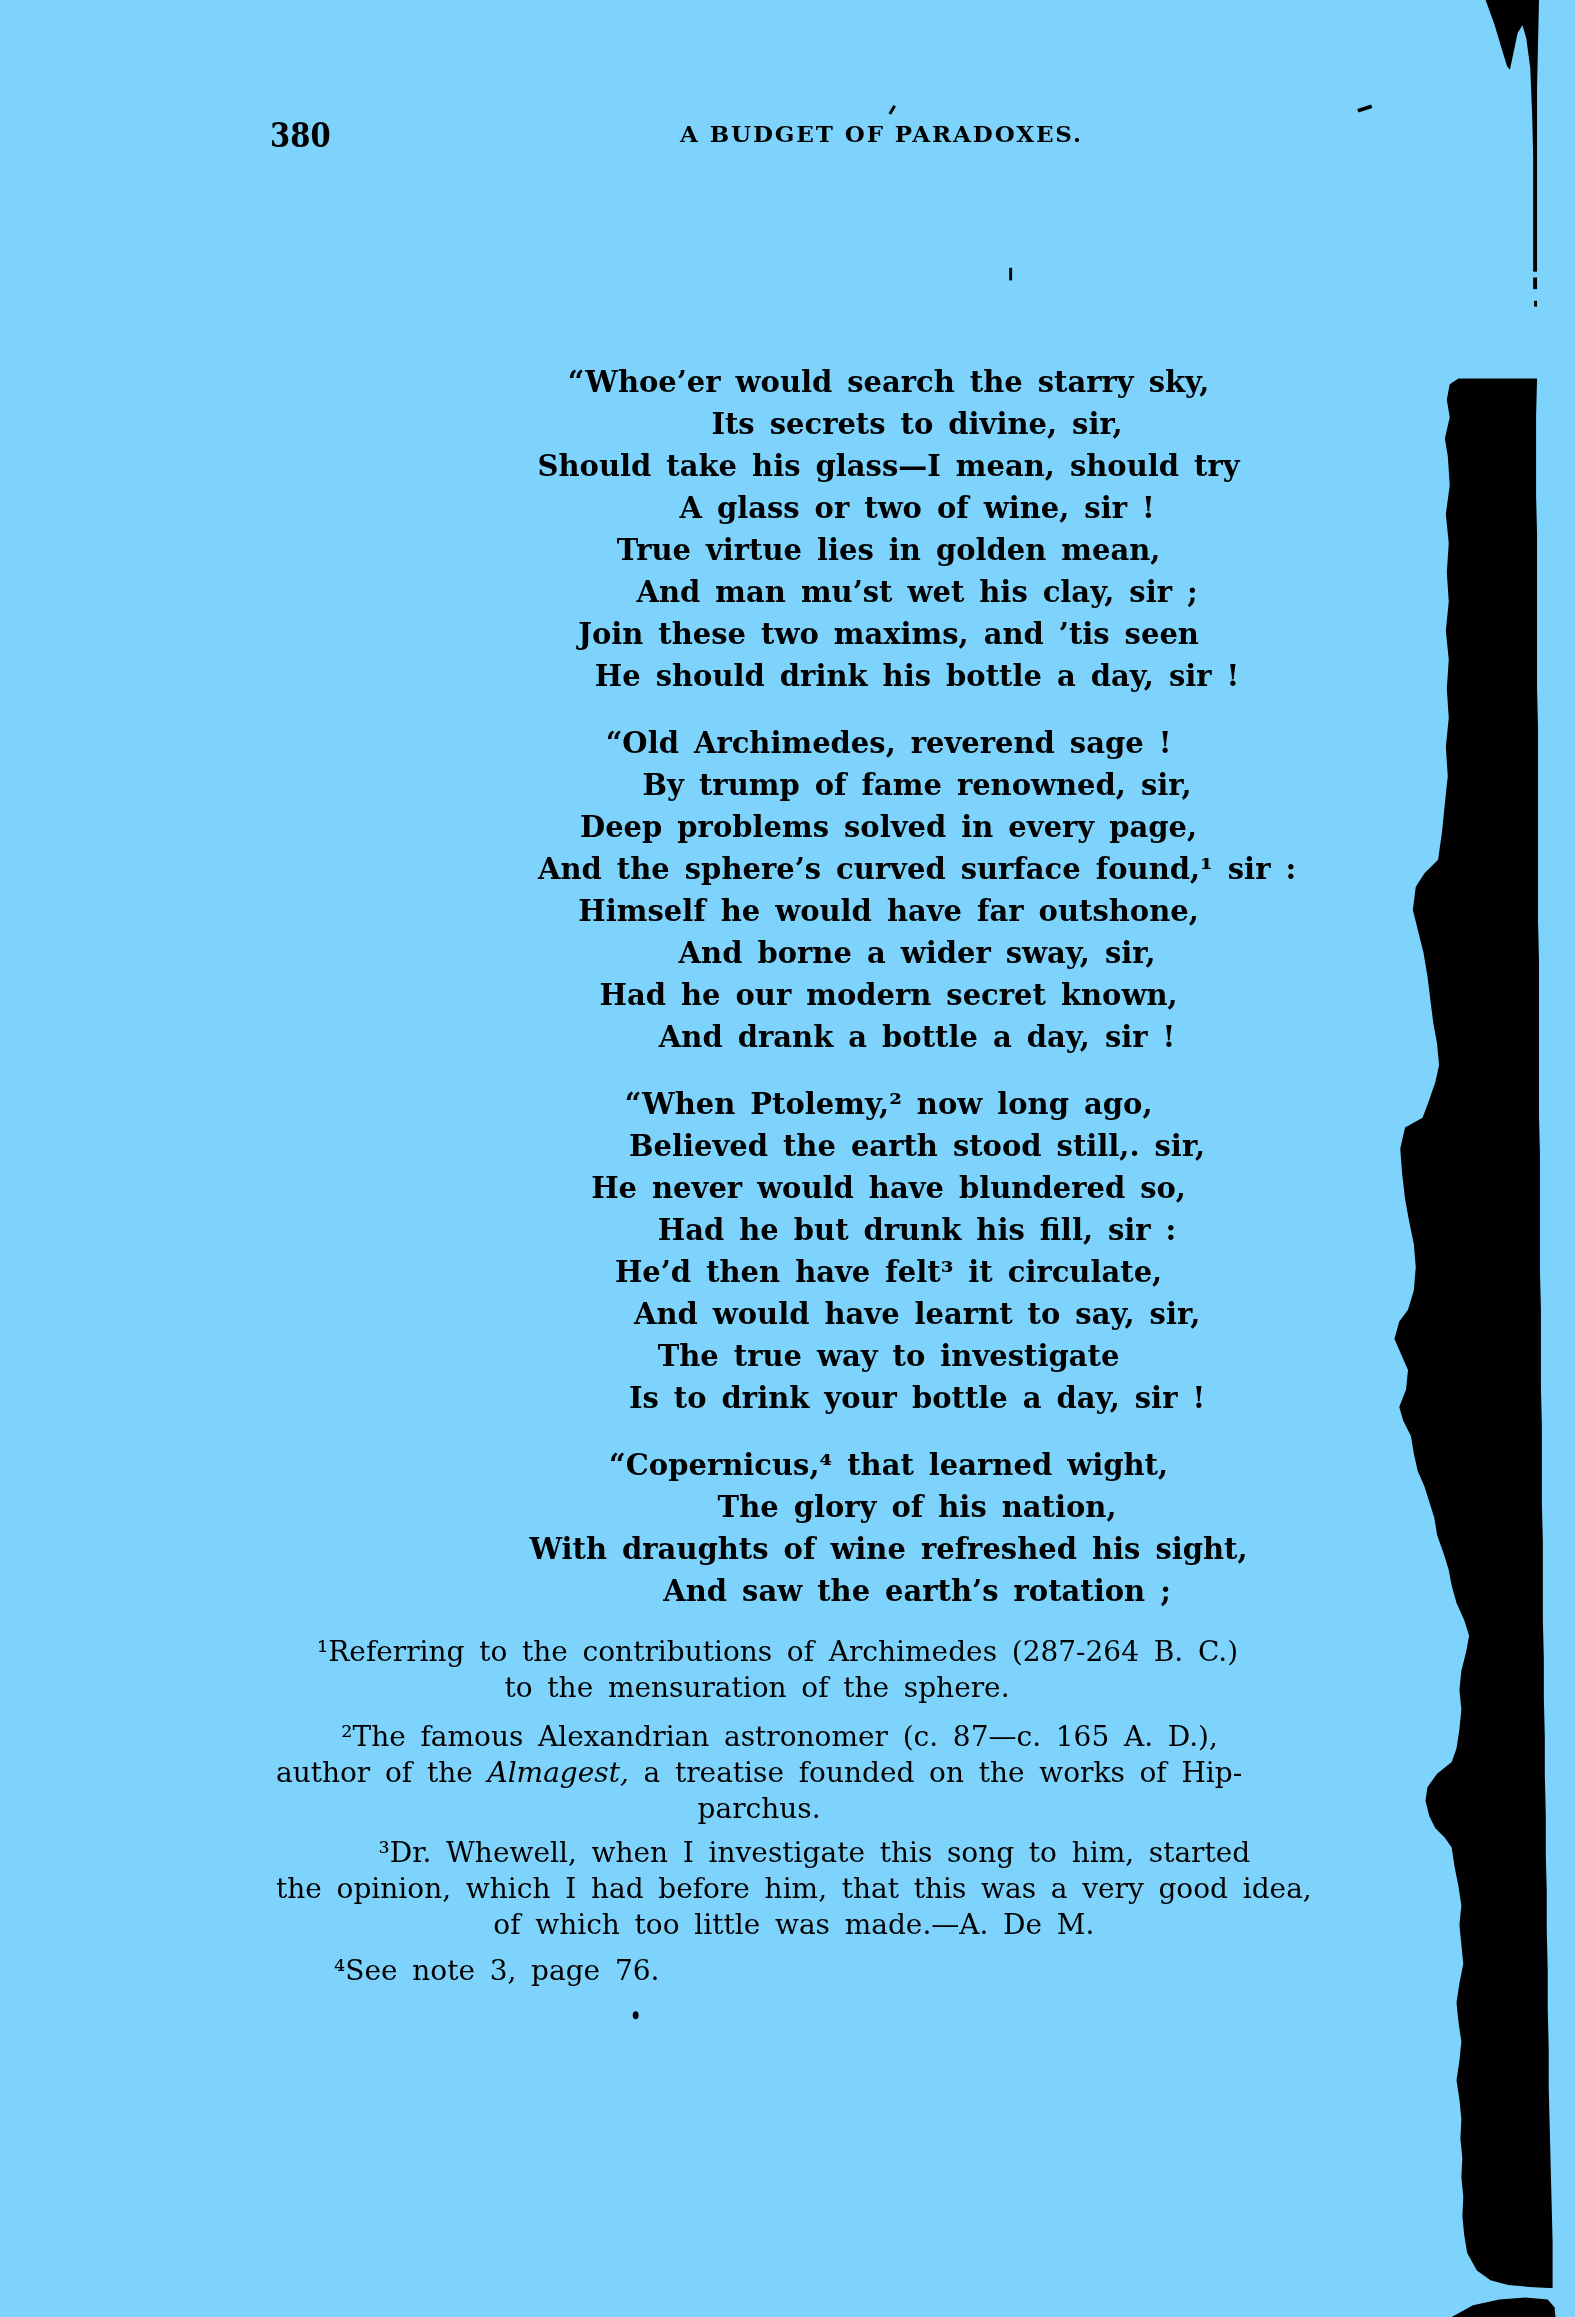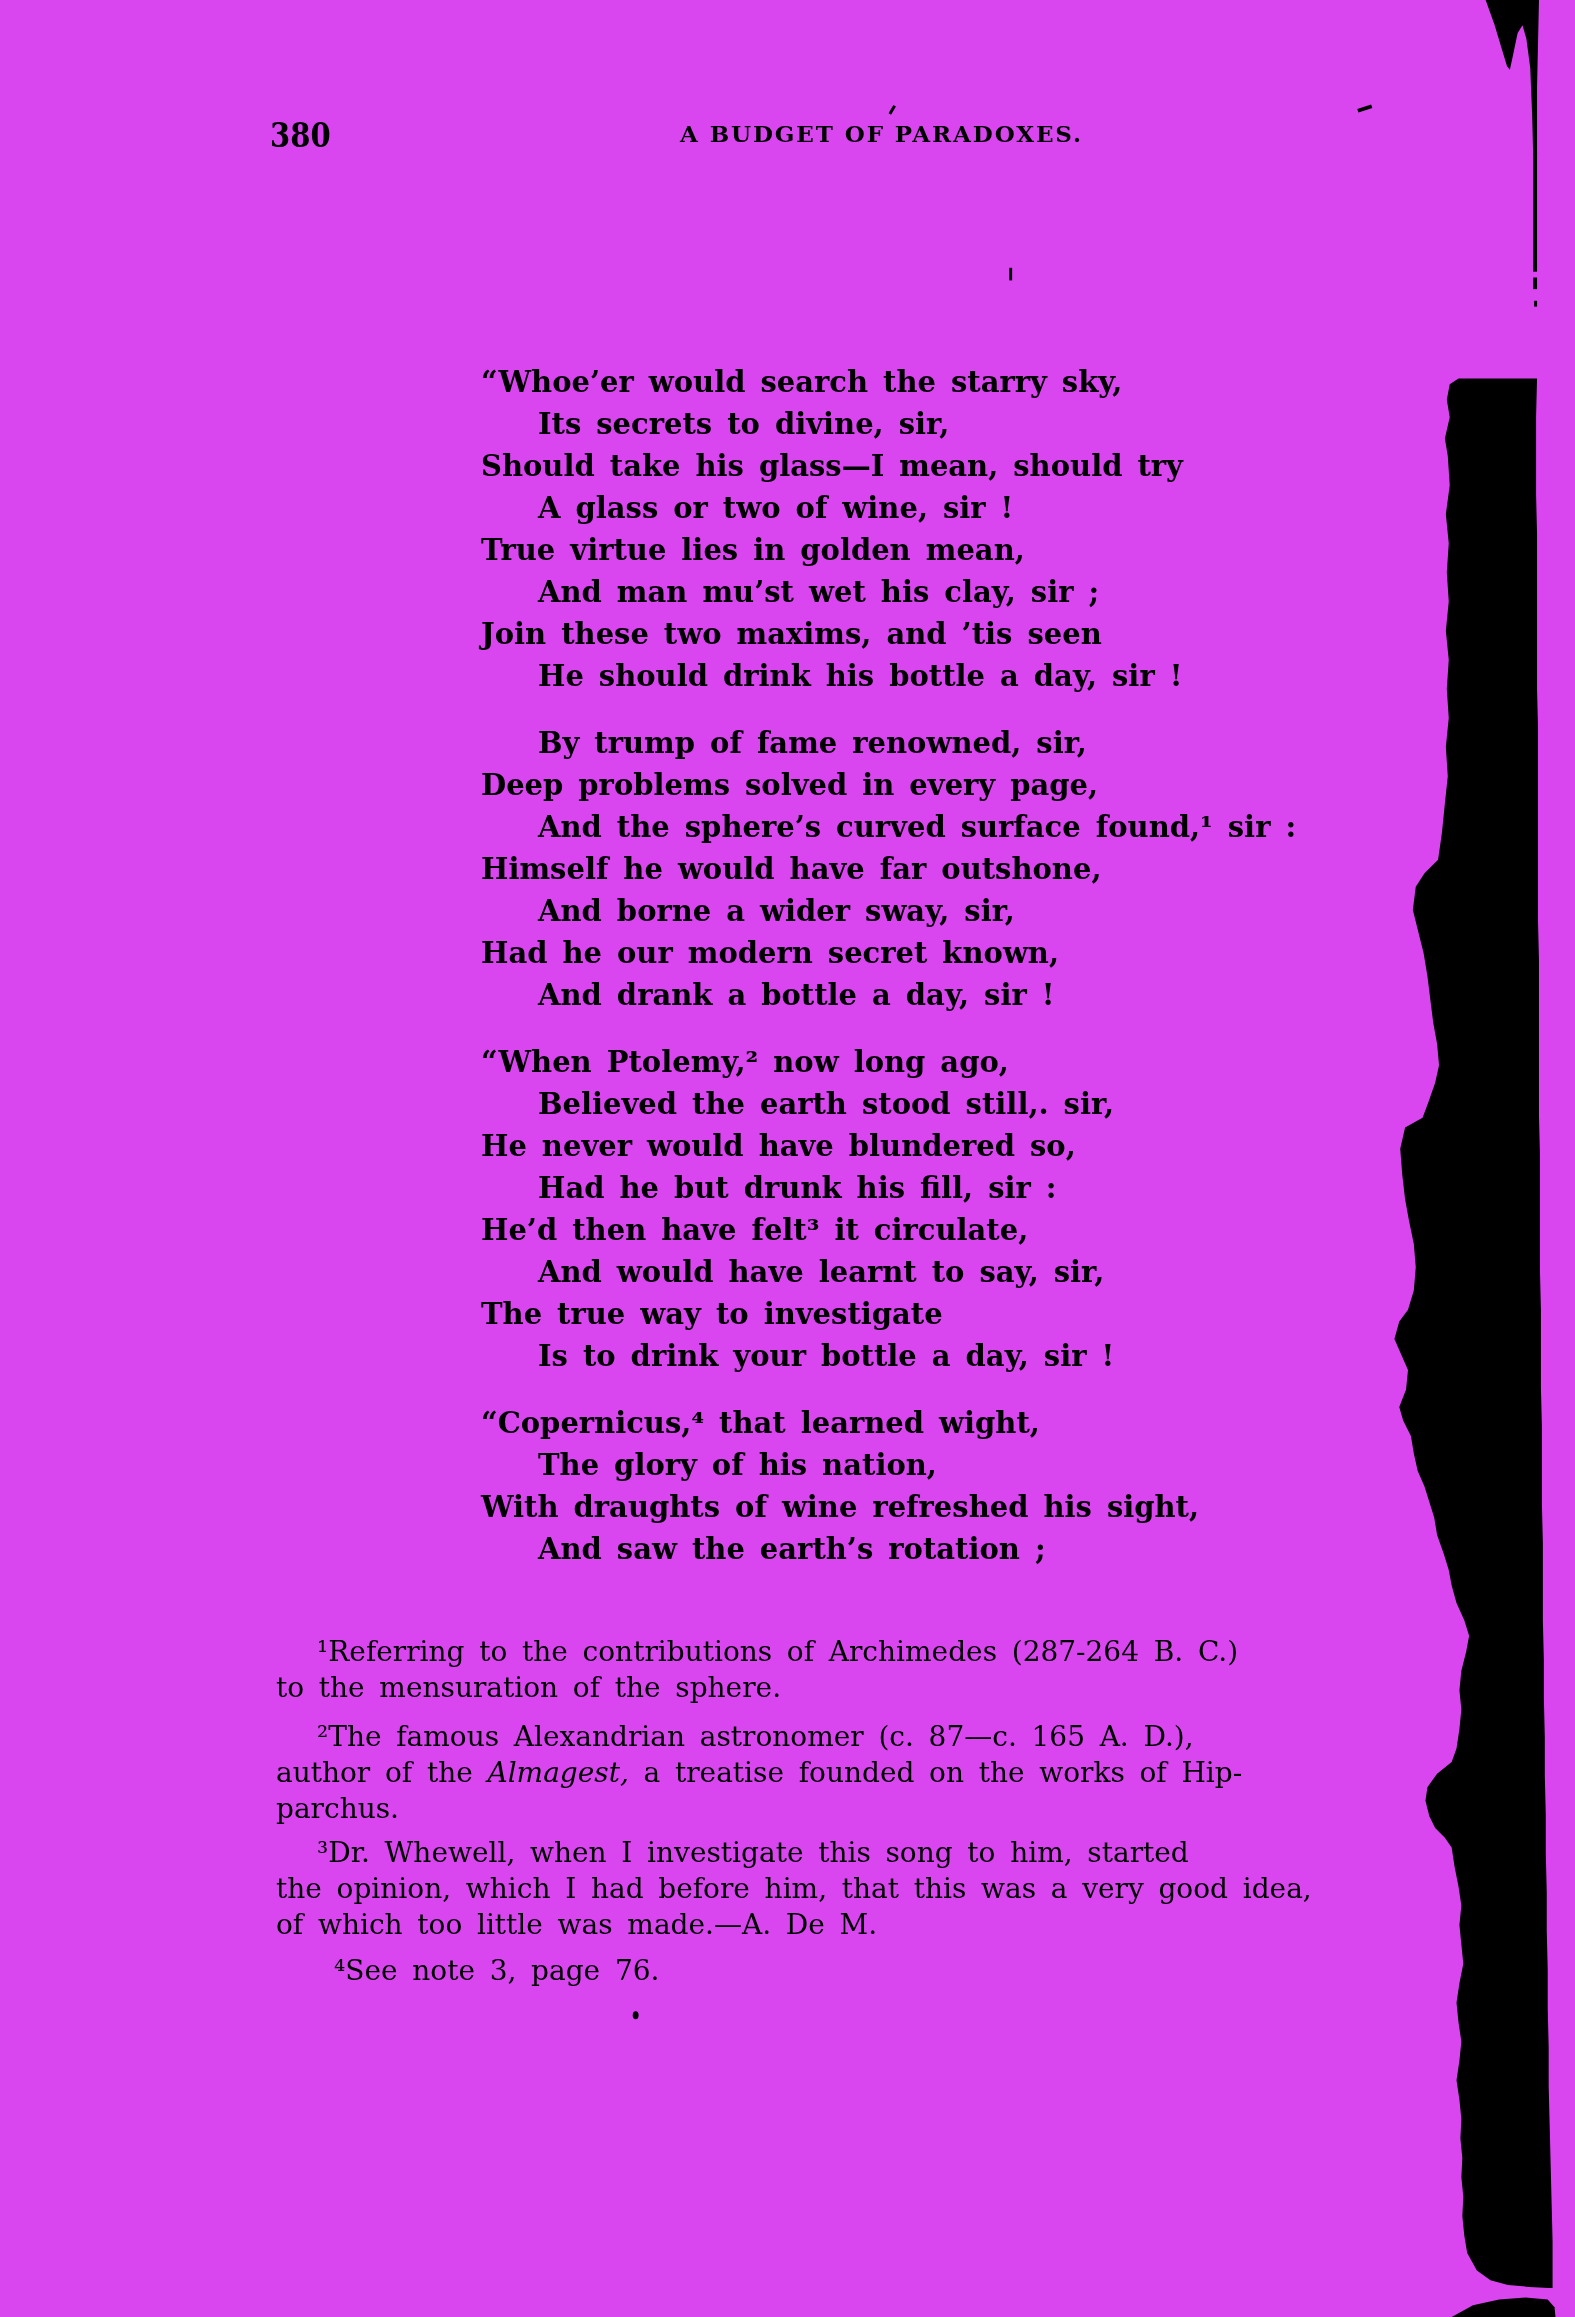--- a/index.html
+++ b/index.html
@@ -1,23 +1,24 @@
 <!DOCTYPE html>
 <html><head>
 <meta charset="utf-8">
 <style>
   html,body{margin:0;padding:0;background:#888;}
   .page{
     position:relative;
     width:1576px;height:2317px;
     margin:0 auto;
-    background:#d946ef;
+    background:#7dd3fc;
     color:#000;
     font-family:"DejaVu Serif","Liberation Serif",serif;
     overflow:hidden;
+    text-align:center;
   }
   .pgnum{
     position:absolute;left:270px;top:116px;
     font-size:33px;font-weight:bold;letter-spacing:0px;
     transform:scaleX(.88);transform-origin:left top;
     white-space:nowrap;
   }
   .runhead{
     position:absolute;left:680px;top:120px;
     font-size:23px;font-weight:bold;letter-spacing:1.9px;
@@ -65,20 +66,21 @@
       <div class="ln">“Whoe’er would search the starry sky,</div>
       <div class="ln in">Its secrets to divine, sir,</div>
       <div class="ln">Should take his glass—I mean, should try</div>
       <div class="ln in">A glass or two of wine, sir !</div>
       <div class="ln">True virtue lies in golden mean,</div>
       <div class="ln in">And man mu’st wet his clay, sir ;</div>
       <div class="ln">Join these two maxims, and ’tis seen</div>
       <div class="ln in">He should drink his bottle a day, sir !</div>
     </div>
     <div class="st">
+      <div class="ln">“Old Archimedes, reverend sage !</div>
       <div class="ln in">By trump of fame renowned, sir,</div>
       <div class="ln">Deep problems solved in every page,</div>
       <div class="ln in">And the sphere’s curved surface found,¹ sir :</div>
       <div class="ln">Himself he would have far outshone,</div>
       <div class="ln in">And borne a wider sway, sir,</div>
       <div class="ln">Had he our modern secret known,</div>
       <div class="ln in">And drank a bottle a day, sir !</div>
     </div>
     <div class="st">
       <div class="ln">“When Ptolemy,² now long ago,</div>

